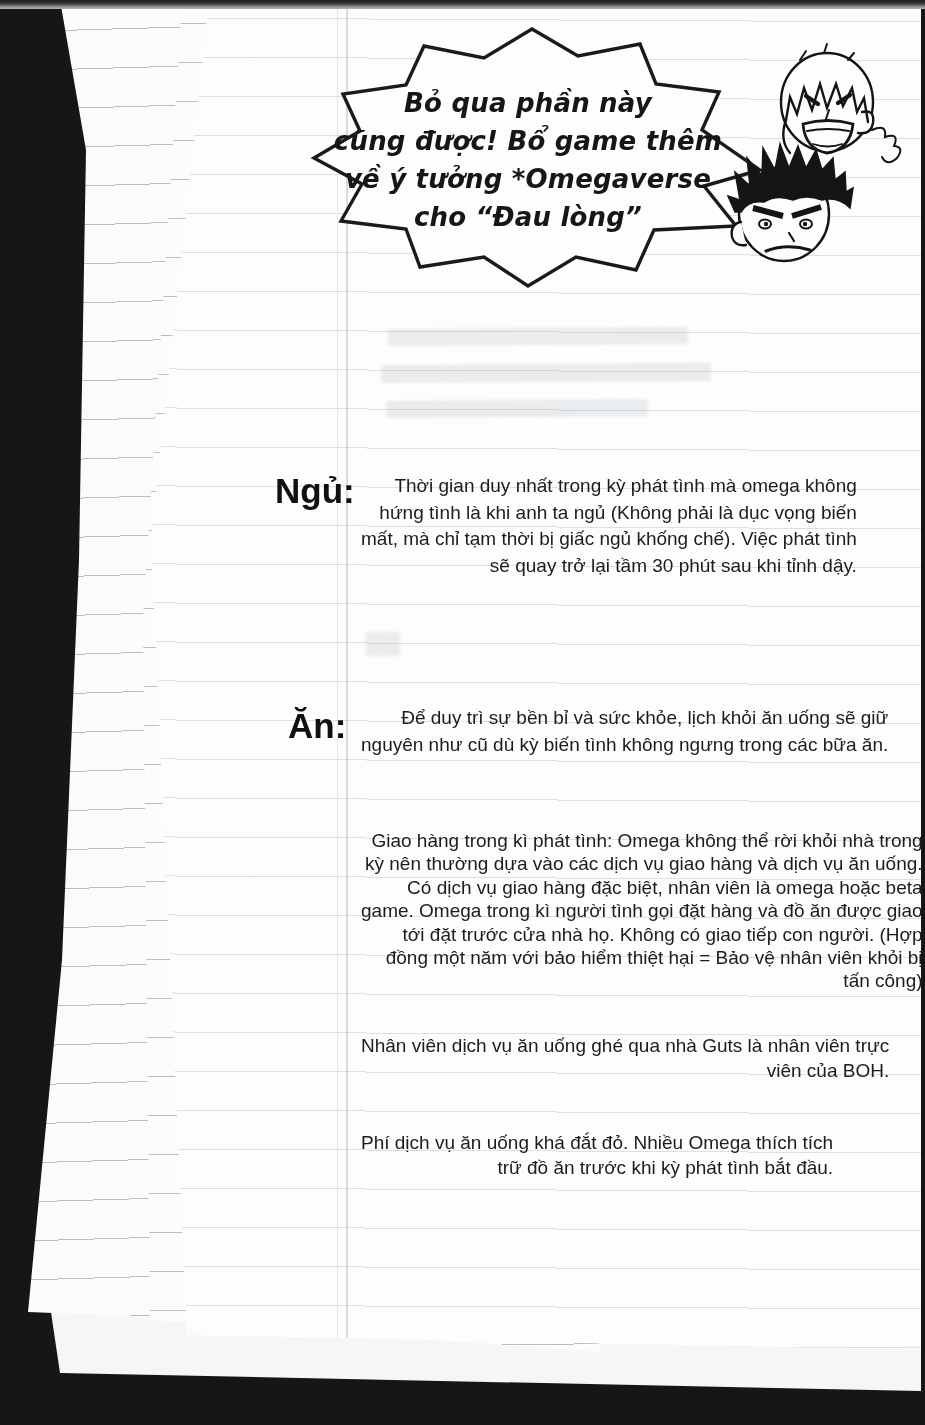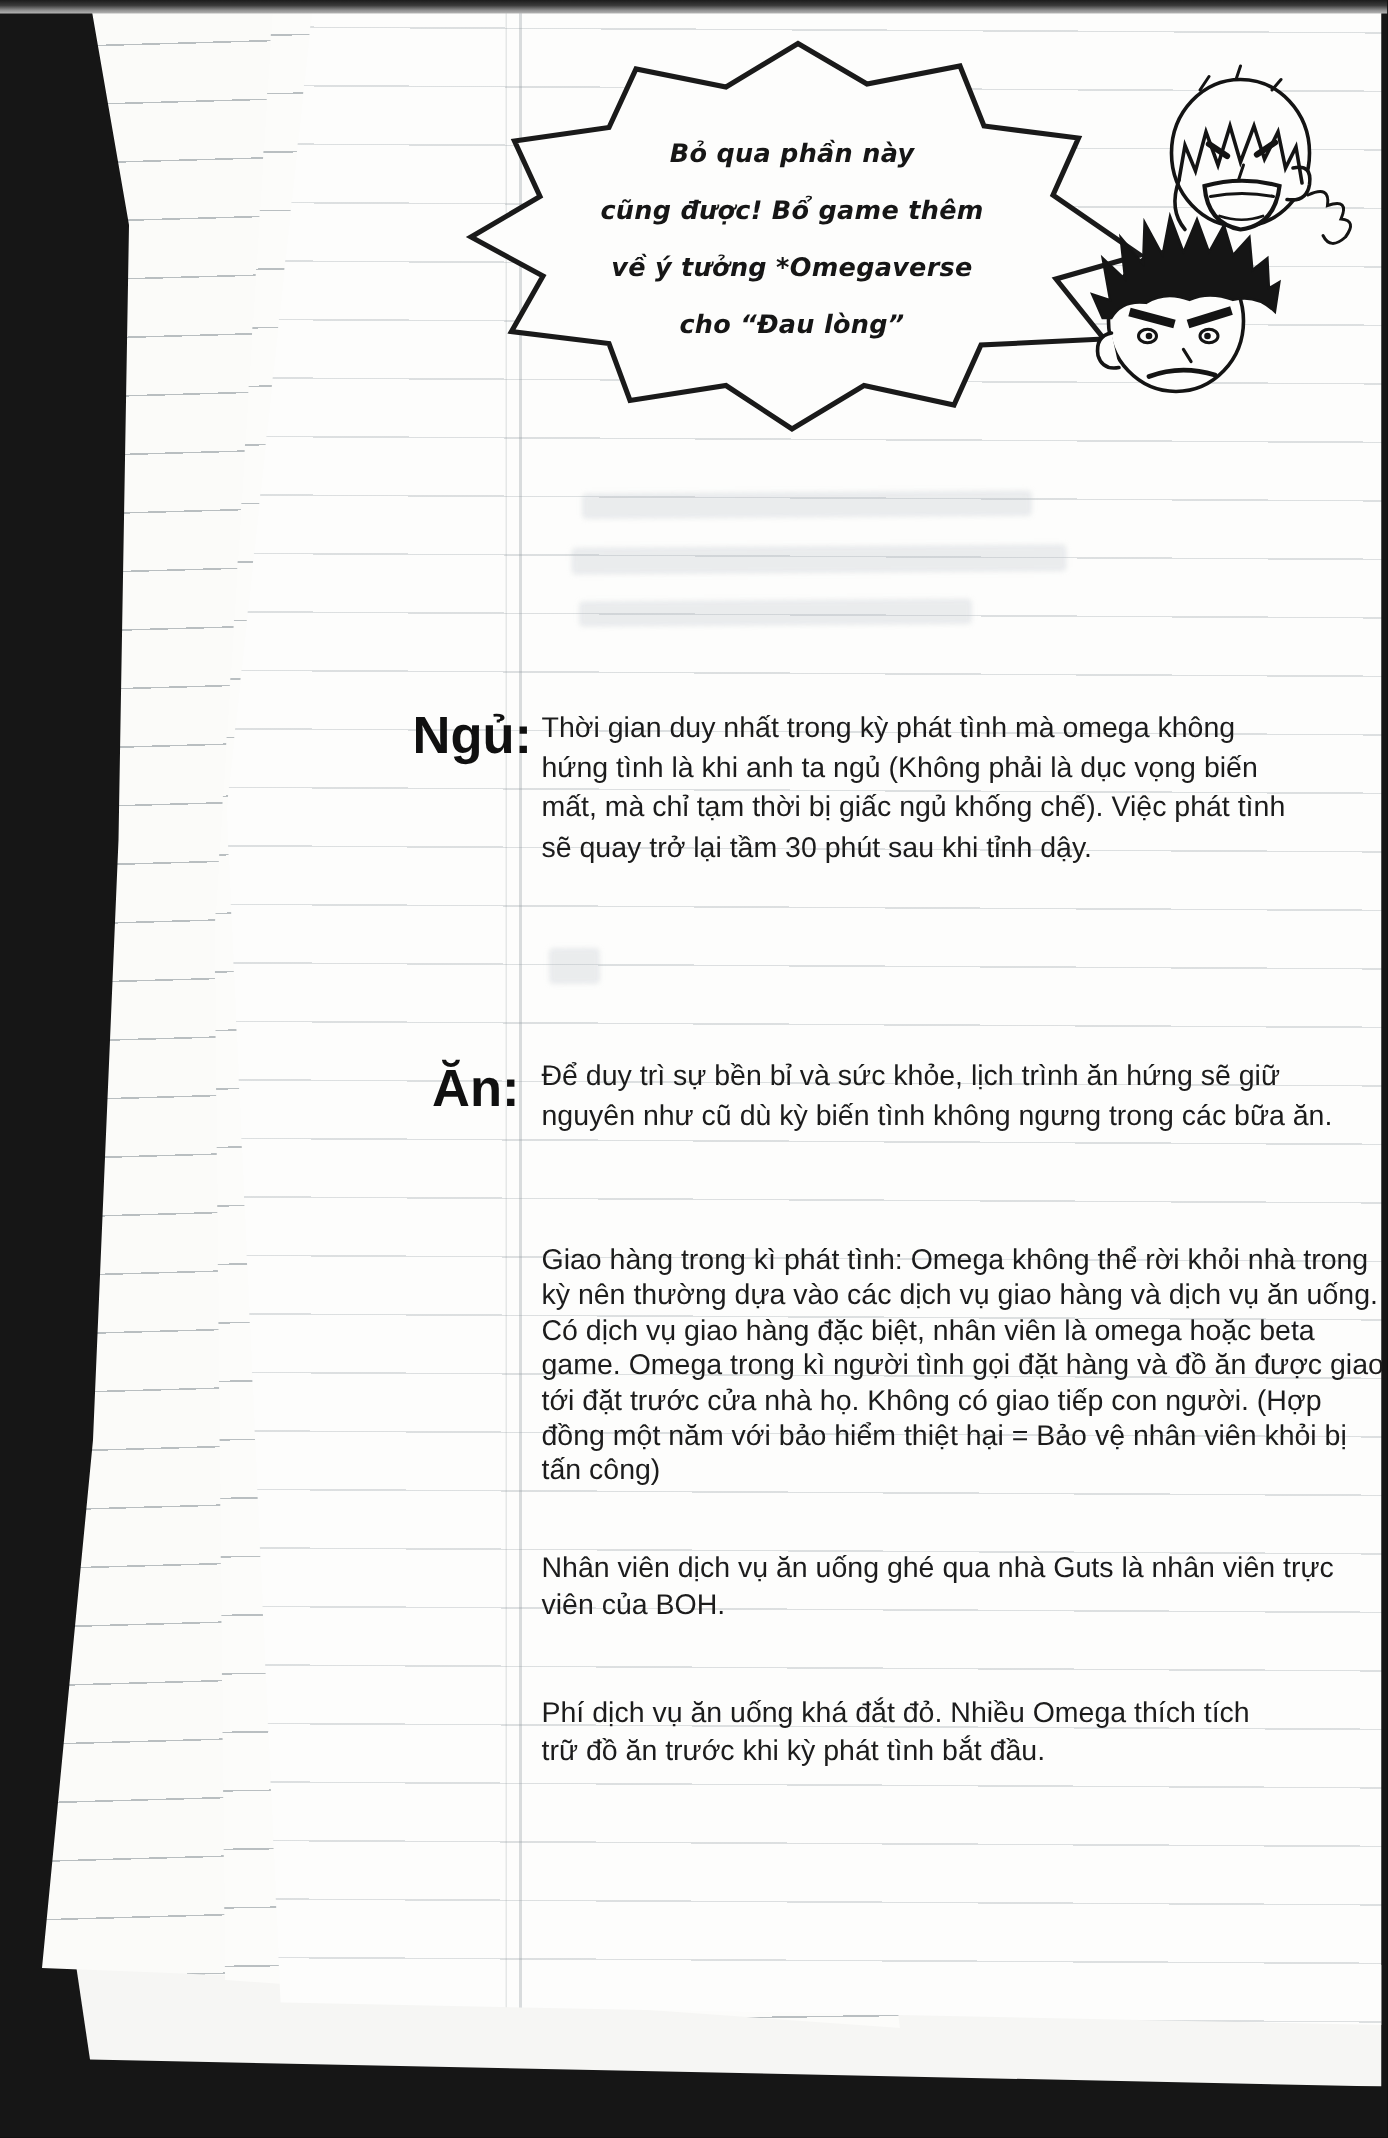--- a/index.html
+++ b/index.html
@@ -52,35 +52,35 @@
     position:absolute;left:0;top:0;width:925px;height:9px;z-index:10;
     background:linear-gradient(to bottom,#1c1c1c 0%,#3a3a3a 40%,#8d8d8d 75%,#b5b5b5 100%);
   }
   
   .abs{position:absolute;z-index:6;}
   svg{display:block;overflow:visible;}
   
   #bubble-text{
     left:330px;top:84px;width:396px;text-align:center;
     font-family:"DejaVu Sans",sans-serif;font-style:italic;font-weight:bold;
-    font-size:17px;line-height:38px;color:#161616;z-index:7;
+    font-size:26px;line-height:38px;color:#161616;z-index:7;
     letter-spacing:.2px;
   }
   
   .smudge{
     position:absolute;z-index:6;background:rgba(178,186,192,.26);
     filter:blur(1.6px);border-radius:3px;transform:rotate(-.4deg);
   }
   
   .label{
     position:absolute;z-index:7;color:#101010;font-weight:bold;font-size:35px;
     font-family:"Liberation Sans",sans-serif;
   }
   .para{position:absolute;z-index:7;color:#1c1c1c;font-size:19px;}
-  .para div{white-space:nowrap;}
+  .para div{white-space:nowrap;text-align:right;}
   #ngu-body{left:361px;top:473px;line-height:26.5px;}
   #an-body{left:361px;top:704px;line-height:27px;}
   #p-delivery{left:361px;top:829px;line-height:23.4px;}
   #p-staff{left:361px;top:1034px;line-height:24.5px;}
   #p-fee{left:361px;top:1131px;line-height:24.5px;}
 </style>
 </head>
 <body>
 
 <div id="canvas">
@@ -153,21 +153,21 @@
   <div class="label" style="left:275px;top:471px;">Ngủ:</div>
   <div class="para" id="ngu-body">
     <div>Thời gian duy nhất trong kỳ phát tình mà omega không</div>
     <div>hứng tình là khi anh ta ngủ (Không phải là dục vọng biến</div>
     <div>mất, mà chỉ tạm thời bị giấc ngủ khống chế). Việc phát tình</div>
     <div>sẽ quay trở lại tầm 30 phút sau khi tỉnh dậy.</div>
   </div>
 
   <div class="label" style="left:288px;top:706px;">Ăn:</div>
   <div class="para" id="an-body">
-    <div>Để duy trì sự bền bỉ và sức khỏe, lịch trình ăn hứng sẽ giữ</div>
+    <div>Để duy trì sự bền bỉ và sức khỏe, lịch khỏi ăn uống sẽ giữ</div>
     <div>nguyên như cũ dù kỳ biến tình không ngưng trong các bữa ăn.</div>
   </div>
 
   <div class="para" id="p-delivery">
     <div>Giao hàng trong kì phát tình: Omega không thể rời khỏi nhà trong</div>
     <div>kỳ nên thường dựa vào các dịch vụ giao hàng và dịch vụ ăn uống.</div>
     <div>Có dịch vụ giao hàng đặc biệt, nhân viên là omega hoặc beta</div>
     <div>game. Omega trong kì người tình gọi đặt hàng và đồ ăn được giao</div>
     <div>tới đặt trước cửa nhà họ. Không có giao tiếp con người. (Hợp</div>
     <div>đồng một năm với bảo hiểm thiệt hại = Bảo vệ nhân viên khỏi bị</div>

